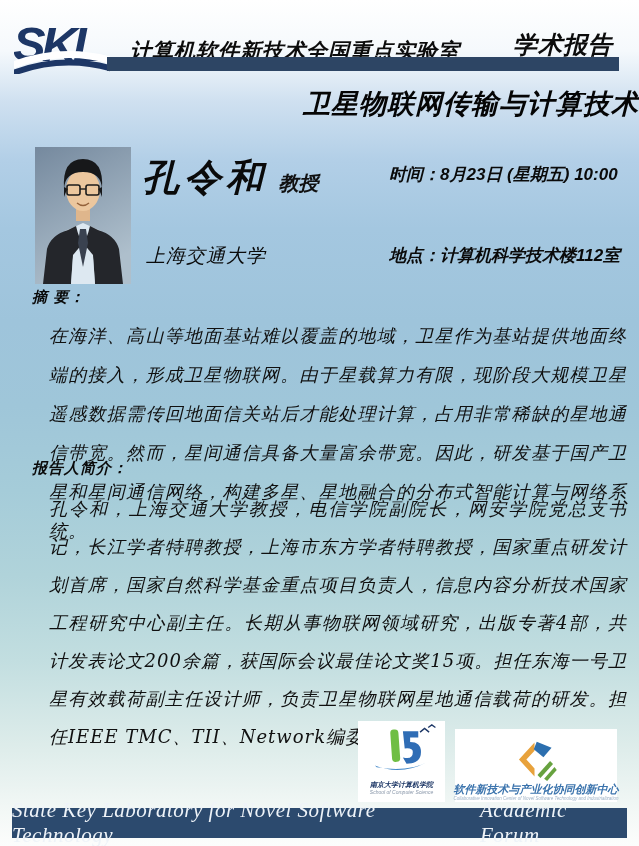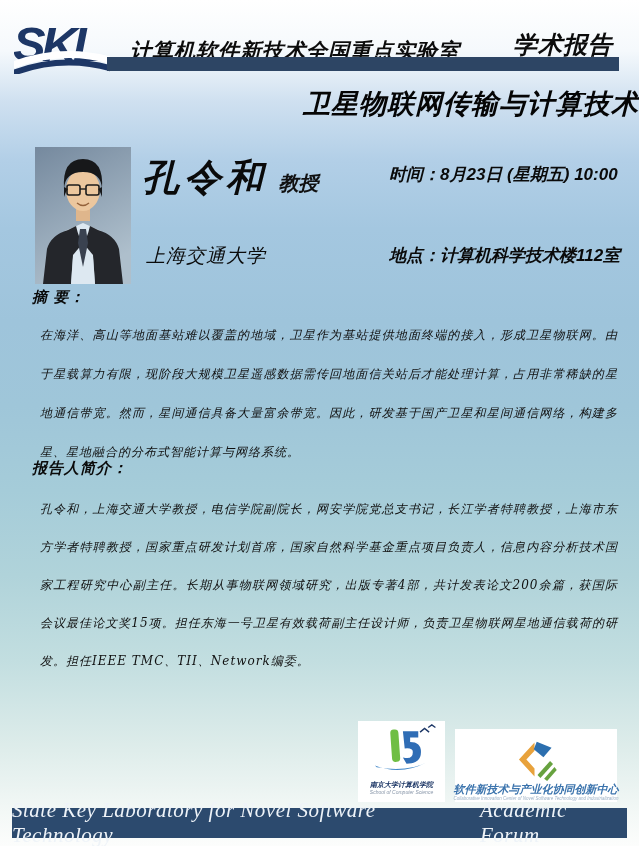--- a/index.html
+++ b/index.html
@@ -78,23 +78,23 @@
     font-size:17px;font-weight:bold;color:#0a0a0a;white-space:nowrap;
   }
   
   .section-heading{
     position:absolute;left:32px;
     font-size:15px;font-weight:bold;color:#0a0a0a;letter-spacing:1px;
   }
   .abstract-heading{top:288px;}
   .bio-heading{top:459px;}
   .section-body{
-    position:absolute;left:40px;width:578px;
+    position:absolute;left:49px;width:578px;
     font-family:"DejaVu Serif",serif;
-    font-size:12px;color:#101010;
+    font-size:18px;color:#101010;
     text-align:justify;text-justify:inter-ideograph;
     letter-spacing:1px;
   }
   .abstract-body{top:316px;line-height:39px;}
   .bio-body{top:490px;line-height:38px;}
   
   .logo-box{
     position:absolute;background:#ffffff;
     display:flex;flex-direction:column;align-items:center;justify-content:flex-start;
   }

